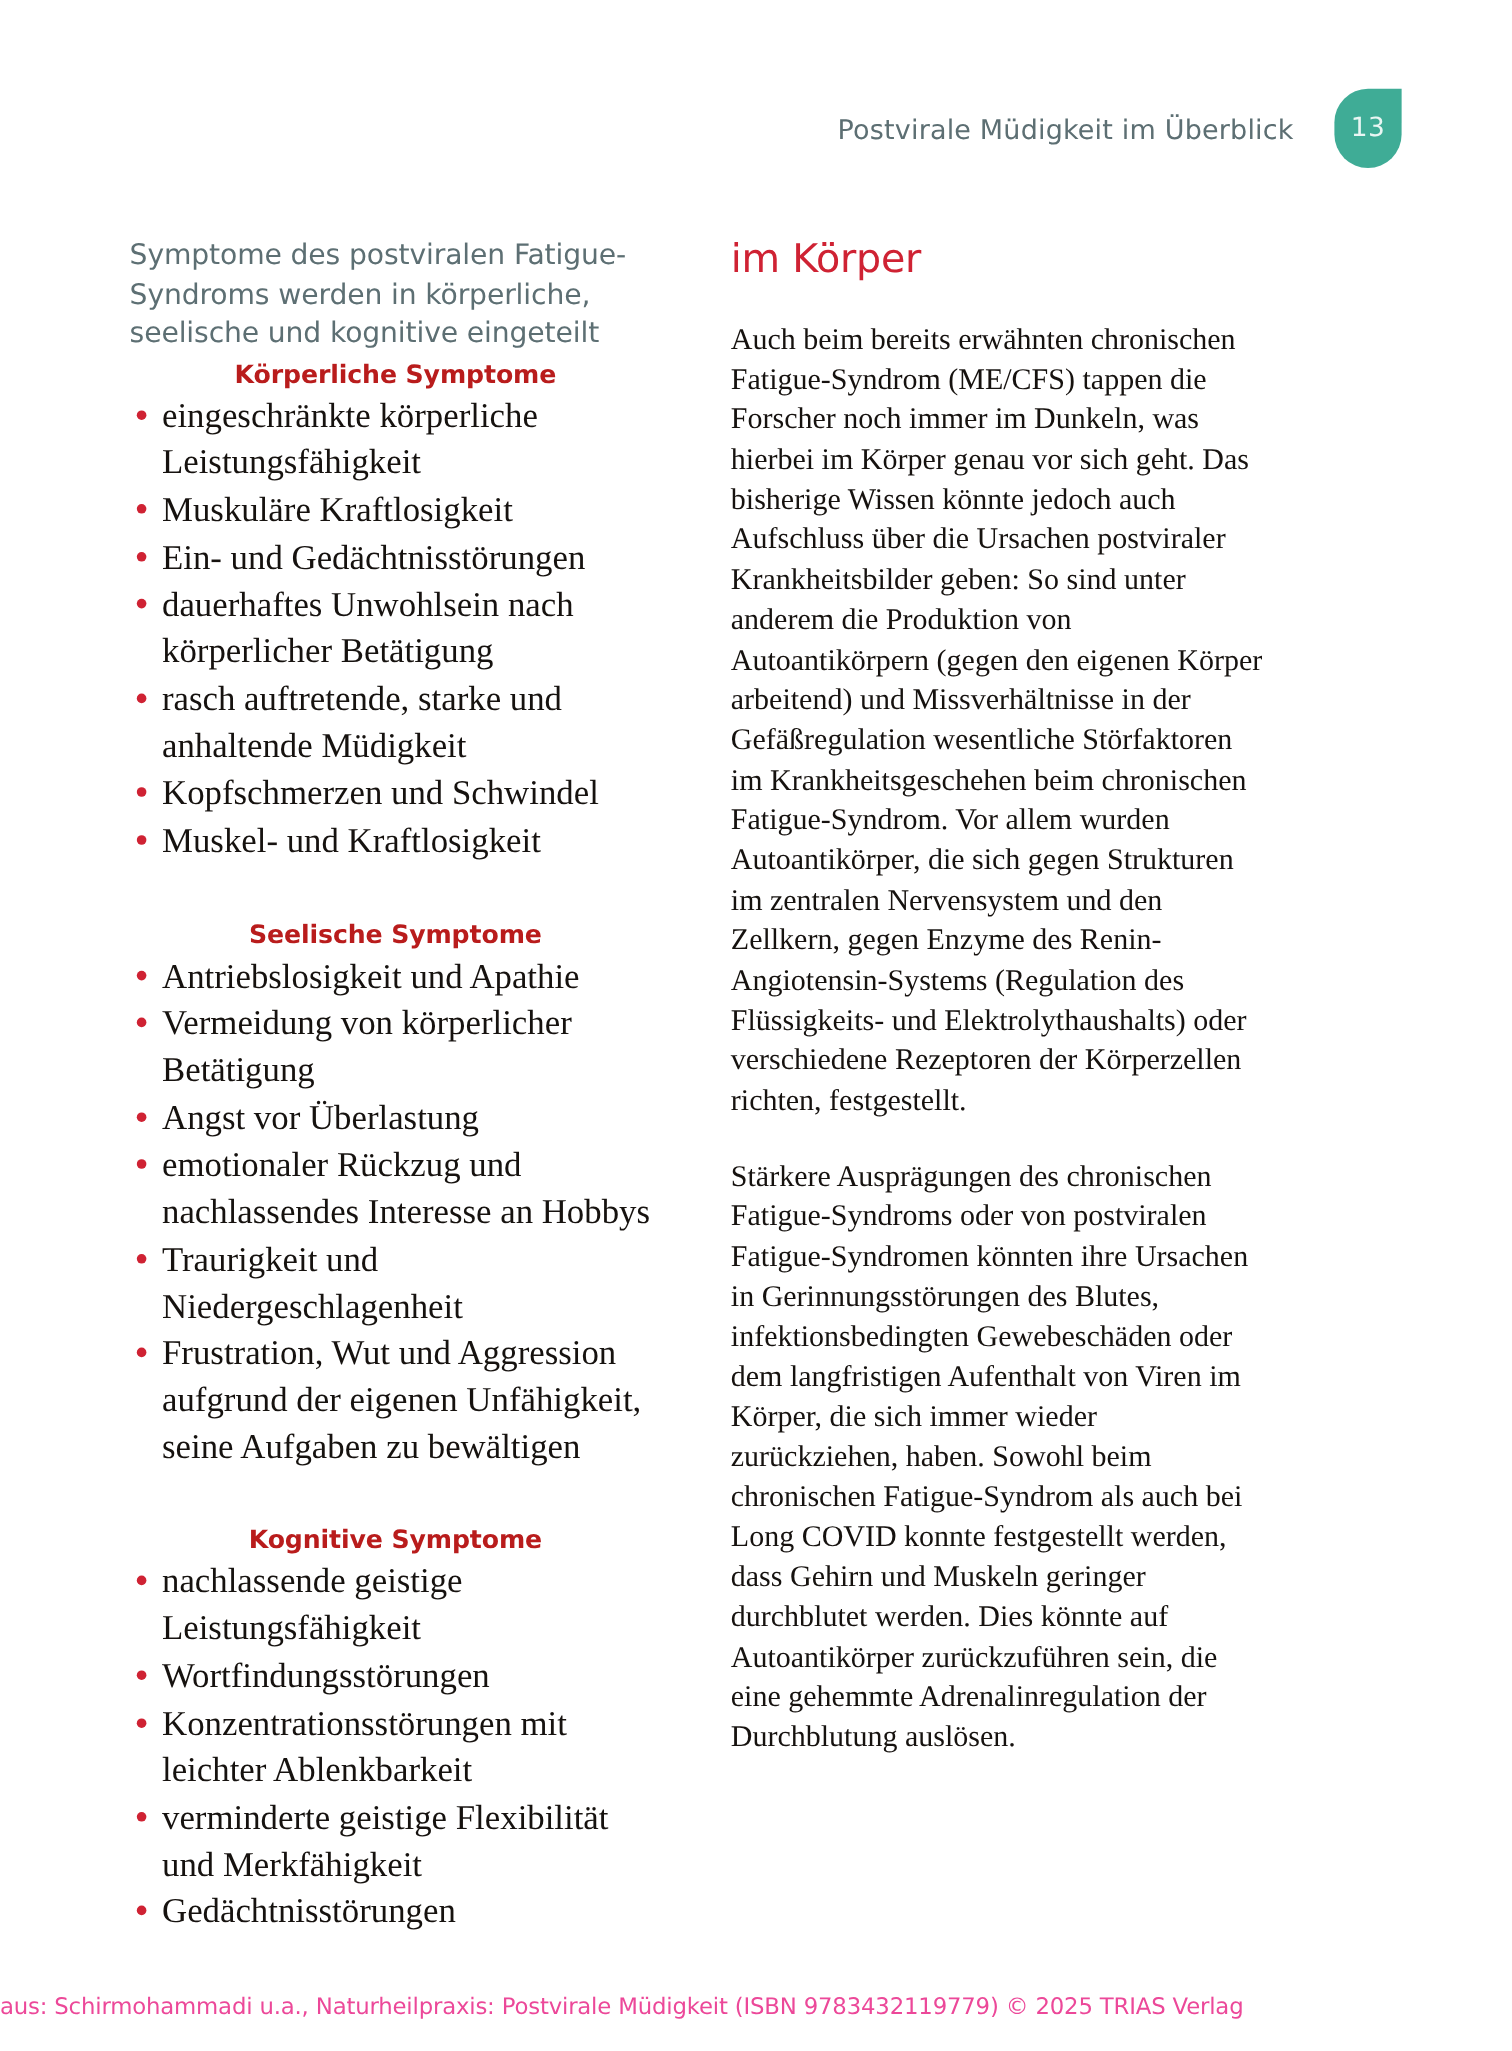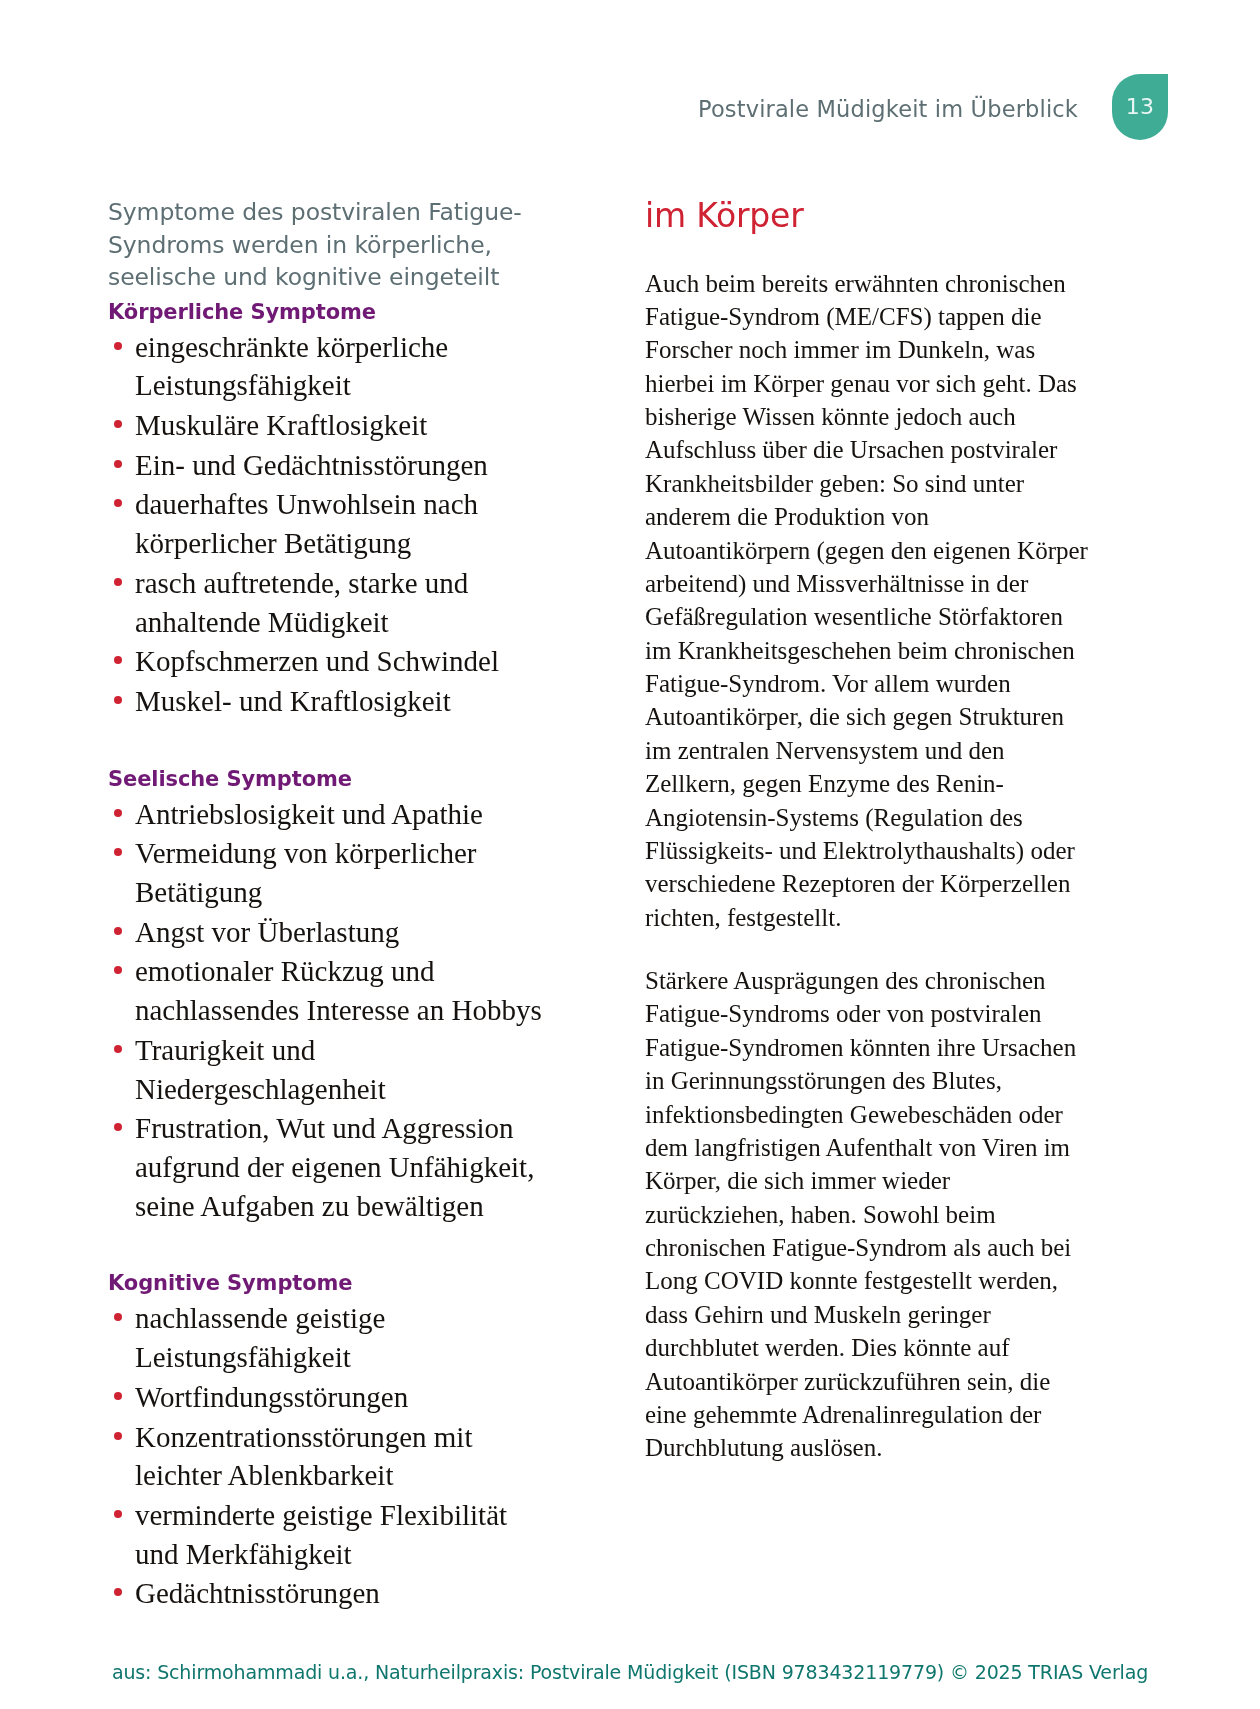--- a/index.html
+++ b/index.html
@@ -60,21 +60,21 @@
     letter-spacing: 0.3px;
   }
 
   
   .columns {
     position: absolute;
     top: 196px;
     left: 108px;
     width: 1044px;
     display: flex;
-    gap: 94px;
+    gap: 58px;
   }
 
   .col {
     width: 443px;
     flex: none;
   }
 
   
   .intro-lede {
     font-family: "DejaVu Sans", sans-serif;
@@ -83,23 +83,24 @@
     color: #5d6f73;
     font-weight: 400;
     letter-spacing: -0.1px;
     margin: 0 0 6px 0;
   }
 
   .sub-head {
     font-family: "DejaVu Sans", sans-serif;
     font-size: 21px;
     font-weight: 700;
-    color: #701a75;
+    color: #b91c1c;
     letter-spacing: -0.1px;
     margin: 0 0 4px 0;
+    text-align: center;
   }
 
   .sub-head.spaced {
     margin-top: 46px;
   }
 
   ul.sym-list {
     list-style: none;
     margin: 0;
     padding: 0;
@@ -154,24 +155,24 @@
   p.body-par:last-child {
     margin-bottom: 0;
   }
 
   
   .footer-credit {
     position: absolute;
     left: 0;
     right: 0;
     bottom: 26px;
-    text-align: center;
+    text-align: left;
     font-family: "DejaVu Sans", sans-serif;
     font-size: 19px;
-    color: #0f766e;
+    color: #ec4899;
     letter-spacing: -0.15px;
   }
 </style>
 </head>
 <body>
 
 <div class="page">
 
   <div class="running-head">
     <span class="running-head-title">Postvirale Müdigkeit im Überblick</span>

